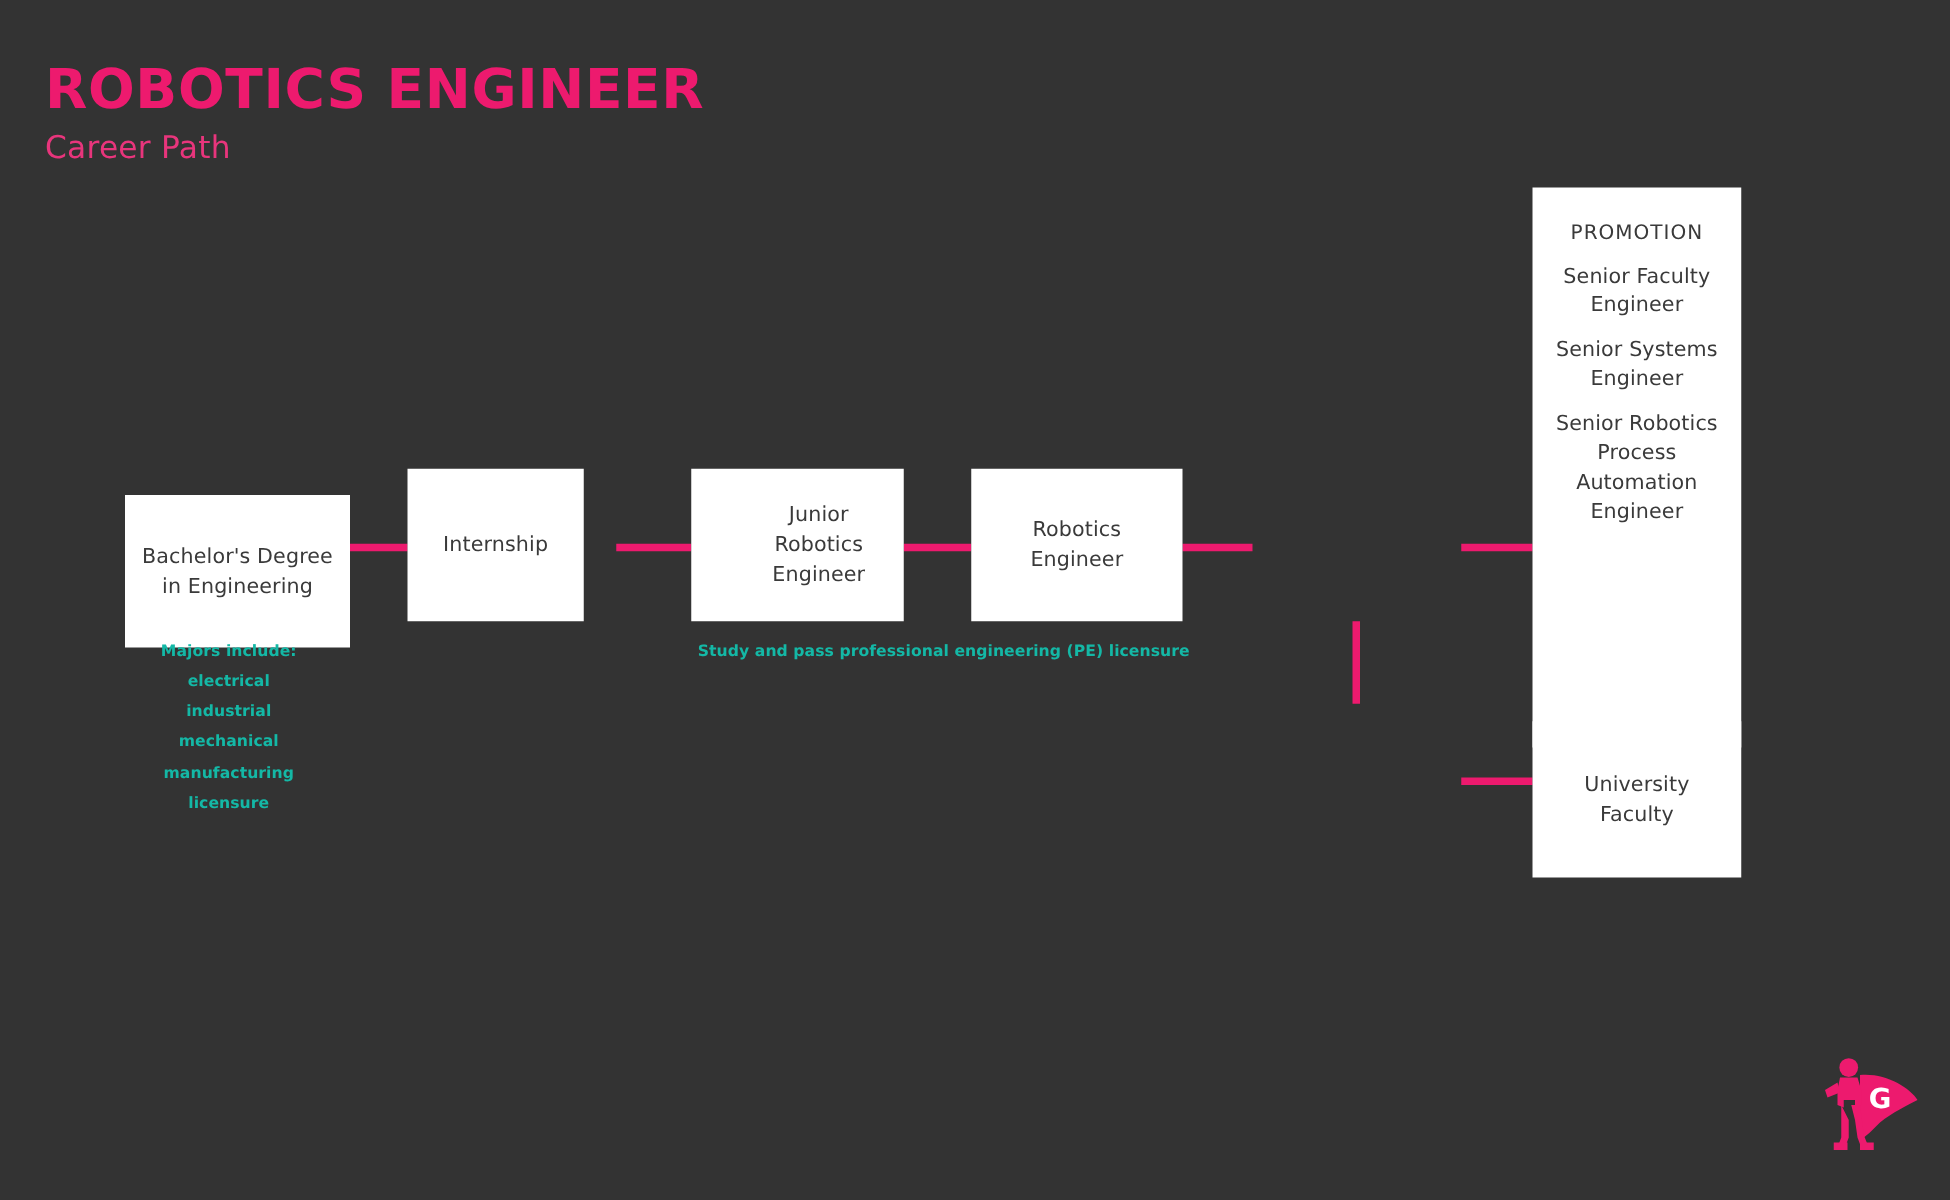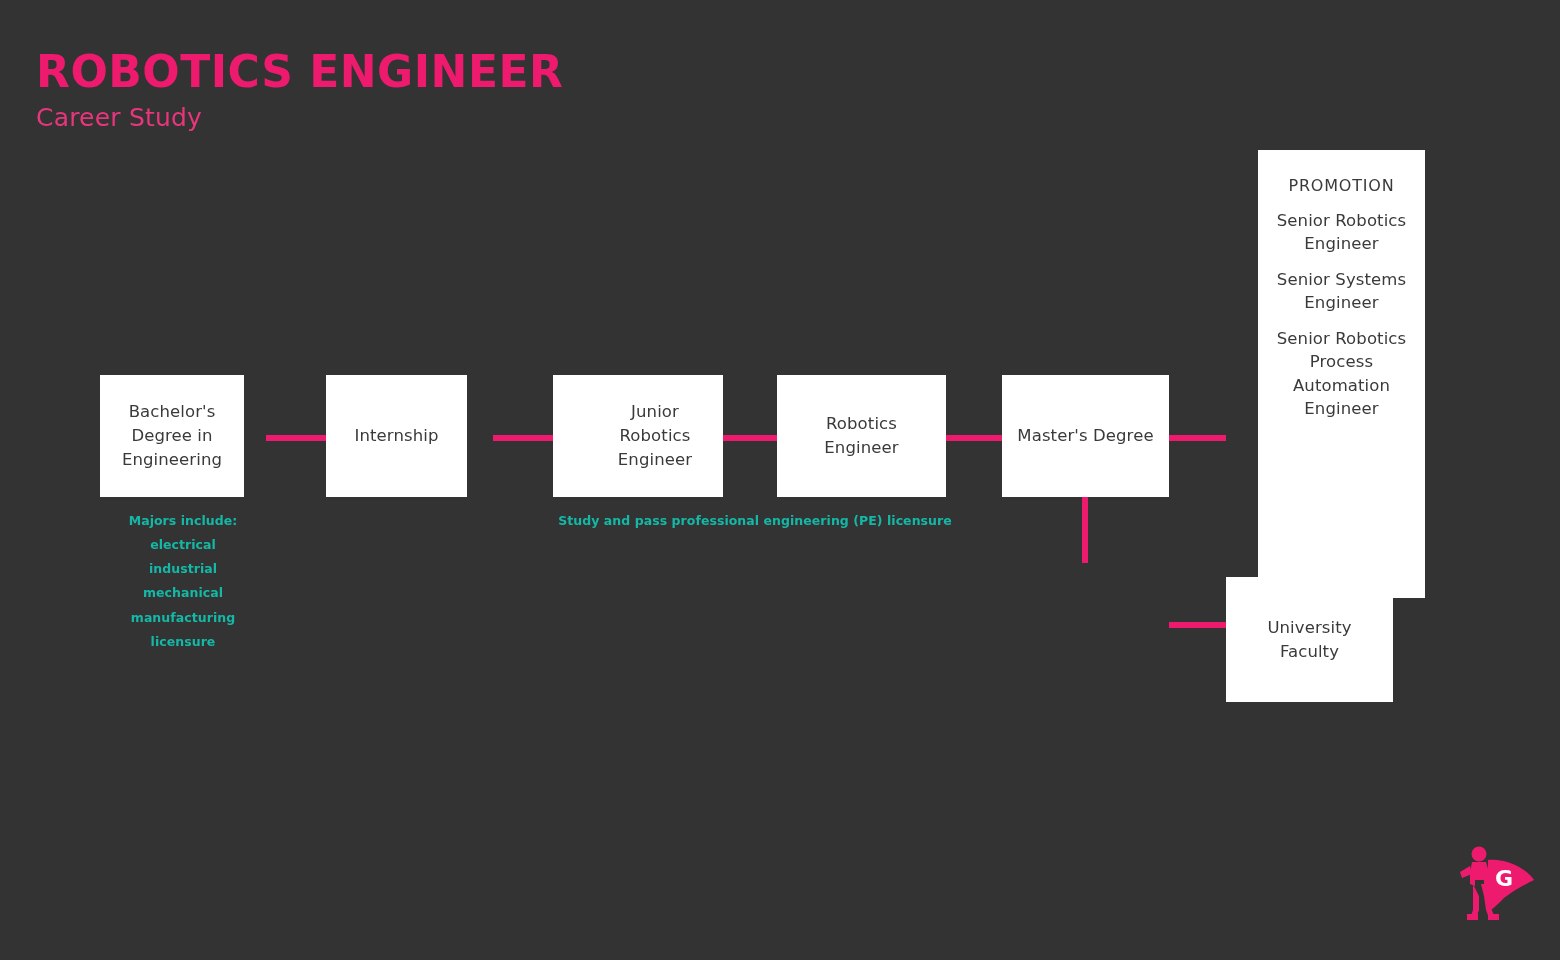--- a/index.html
+++ b/index.html
@@ -128,56 +128,53 @@
     height: 90px;
   }
 </style>
 </head>
 <body>
 
 <div id="stage">
 
   <div id="header">
     <div id="title">ROBOTICS ENGINEER</div>
-    <div id="subtitle">Career Study</div>
+    <div id="subtitle">Career Path</div>
   </div>
 
   <div class="conn" style="left:266px; top:435px; width:60px; height:6px;"></div>
   <div class="conn" style="left:493px; top:435px; width:60px; height:6px;"></div>
   <div class="conn" style="left:723px; top:435px; width:54px; height:6px;"></div>
   <div class="conn" style="left:946px; top:435px; width:56px; height:6px;"></div>
   <div class="conn" style="left:1169px; top:435px; width:57px; height:6px;"></div>
   <div class="conn" style="left:1082px; top:497px; width:6px; height:66px;"></div>
   <div class="conn" style="left:1169px; top:622px; width:57px; height:6px;"></div>
   <div class="conn-dashed" style="left:1306px; top:498px; width:6px; height:67px;"></div>
 
-  <div class="node" style="left:100px; top:375px; width:144px; height:122px;">
+  <div class="node" style="left:100px; top:396px; width:180px; height:122px;">
     <span class="node-label">Bachelor's  Degree in Engineering</span>
   </div>
 
   <div class="node" style="left:326px; top:375px; width:141px; height:122px;">
     <span class="node-label">Internship</span>
   </div>
 
   <div class="node" style="left:553px; top:375px; width:170px; height:122px;padding-left:44px;">
     <span class="node-label">Junior Robotics Engineer</span>
   </div>
 
   <div class="node" style="left:777px; top:375px; width:169px; height:122px;">
     <span class="node-label">Robotics Engineer</span>
   </div>
 
-  <div class="node" style="left:1002px; top:375px; width:167px; height:122px;">
-    <span class="node-label">Master's Degree</span>
-  </div>
-
-  <div class="node node-stack" style="left:1226px; top:150px; width:167px; height:448px;margin-left:32px;">
+
+  <div class="node node-stack" style="left:1226px; top:150px; width:167px; height:448px;">
     <div class="stack-inner">
       <div class="stack-head">PROMOTION</div>
-      <div class="stack-item">Senior Robotics Engineer</div>
+      <div class="stack-item">Senior Faculty Engineer</div>
       <div class="stack-item">Senior Systems Engineer</div>
       <div class="stack-item">Senior Robotics Process Automation Engineer</div>
     </div>
   </div>
 
 
   <div class="node" style="left:1226px; top:565px; width:167px; height:125px;margin-top:12px;">
     <span class="node-label">University Faculty</span>
   </div>
 

